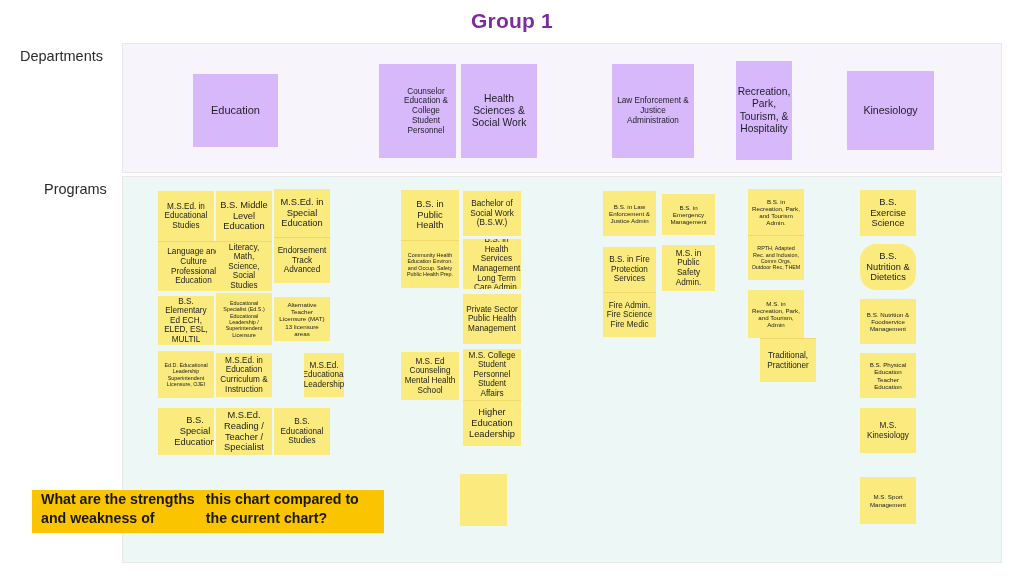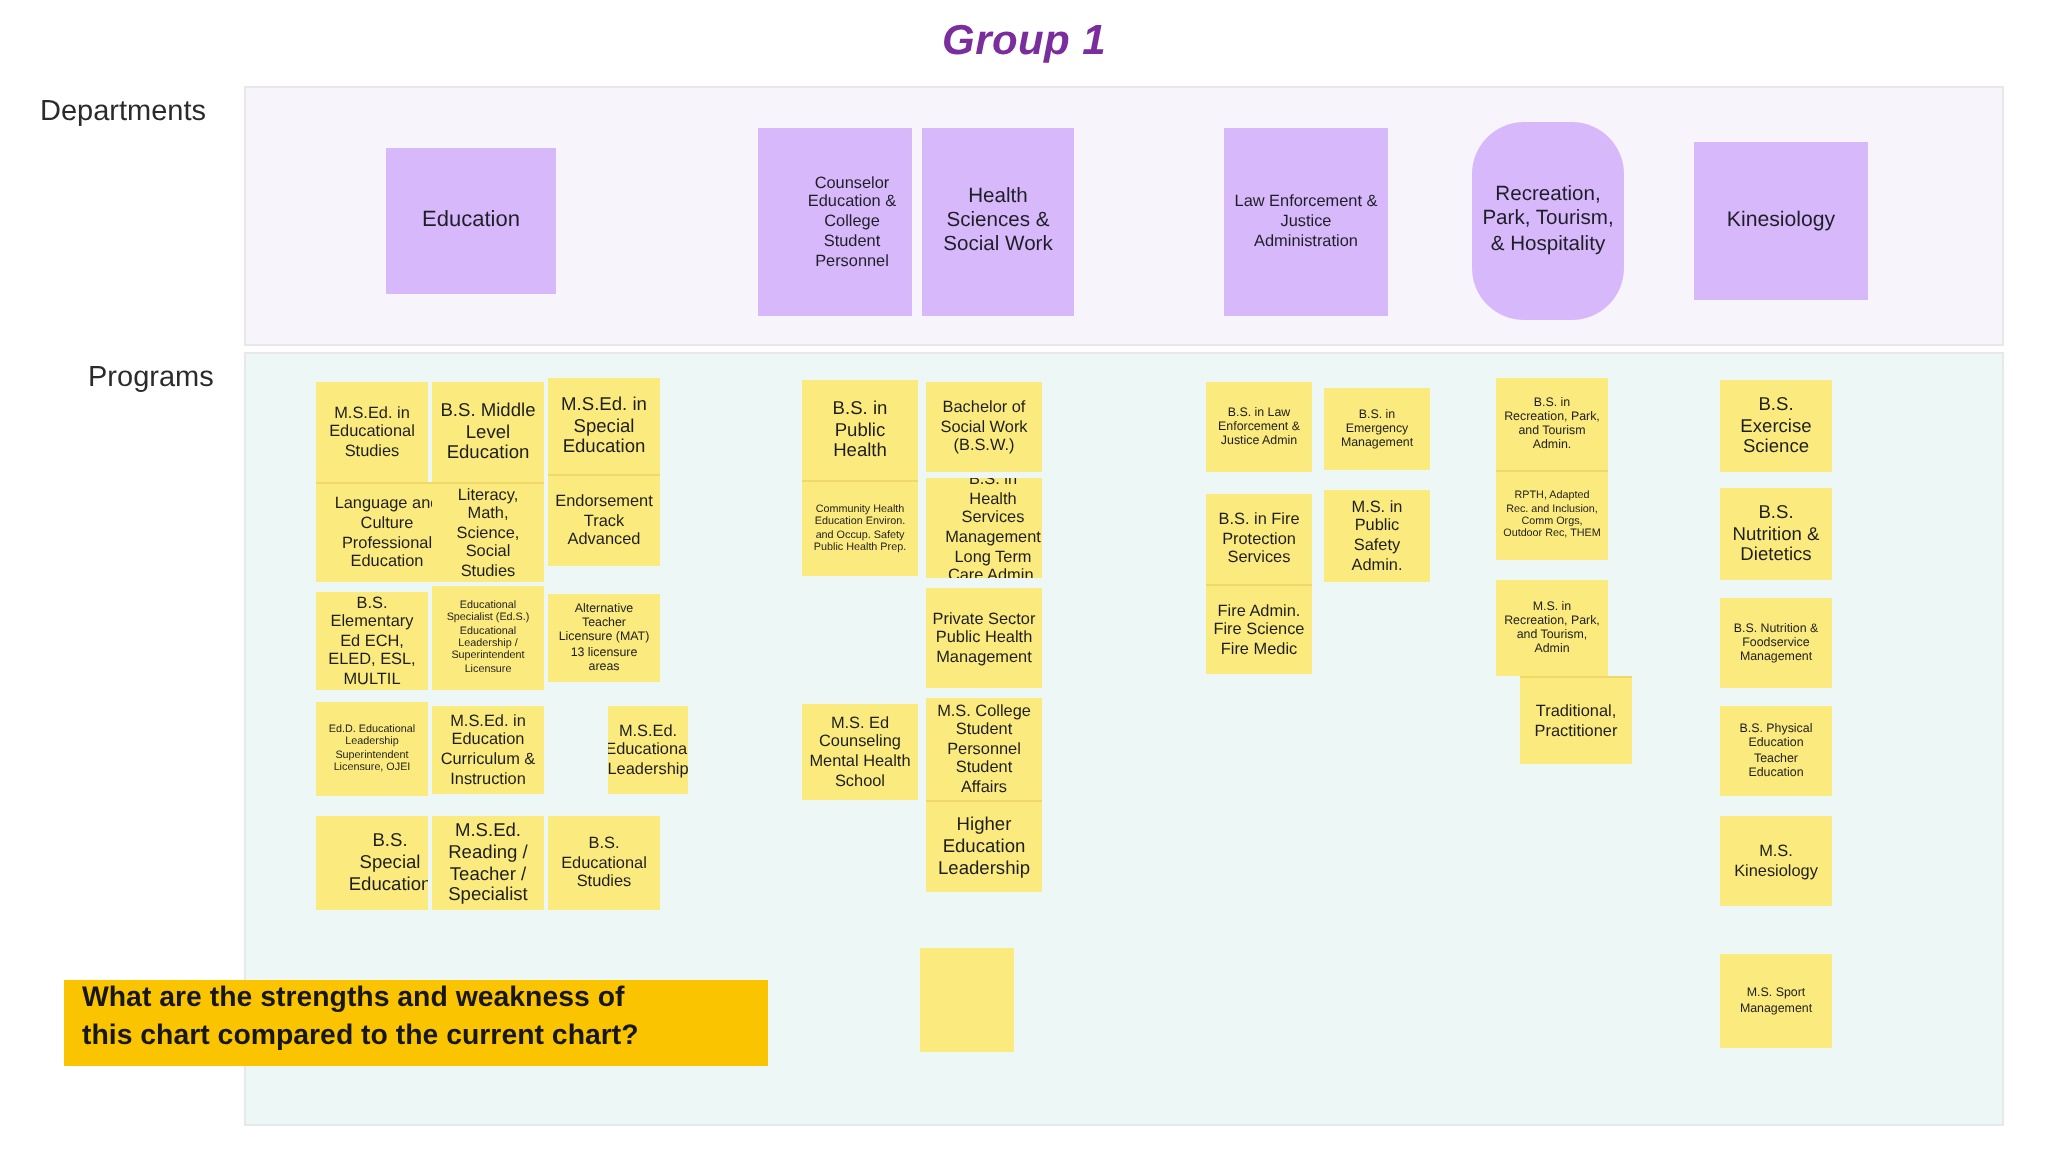--- a/index.html
+++ b/index.html
@@ -11,21 +11,20 @@
     position:relative;
   }
   #stage{position:relative;width:1024px;height:576px;}
 
   .title{
     position:absolute;top:9px;left:0;width:1024px;
     text-align:center;
     font-size:21px;font-weight:bold;
     color:#7b2d9e;
     letter-spacing:.2px;
-    font-style:italic;
   }
 
   .row-label{
     position:absolute;
     font-size:14.5px;color:#2b2b2b;
     white-space:nowrap;
   }
   #lbl-departments{left:20px;top:48px;}
   #lbl-programs{left:44px;top:181px;}
 
@@ -63,41 +62,41 @@
   .t-sm{font-size:6.2px;}
   .t-xs{font-size:5.4px;}
 
   
   #callout{
     position:absolute;left:32px;top:490px;width:352px;height:43px;
     background:#fac400;
     color:#171717;
     font-weight:bold;font-size:14.2px;
     line-height:1.35;
-    display:flex;flex-direction:column;
+    display:flex;flex-direction:row;
     padding:0 9px;box-sizing:border-box;
     z-index:40;
   }
 </style>
 </head>
 <body>
 
 <div id="stage">
 
   <div class="title">Group 1</div>
 
   <div class="row-label" id="lbl-departments">Departments</div>
   <div class="row-label" id="lbl-programs">Programs</div>
 
   <div class="panel" id="dept-panel">
     <div class="dept" style="left:70px;top:30px;width:85px;height:73px;font-size:11px;">Education</div>
     <div class="dept" style="left:256px;top:20px;width:77px;height:94px;font-size:8.2px;padding-left:20px;">Counselor Education &amp; College Student Personnel</div>
     <div class="dept" style="left:338px;top:20px;width:76px;height:94px;font-size:10.3px;">Health Sciences &amp; Social Work</div>
     <div class="dept" style="left:489px;top:20px;width:82px;height:94px;font-size:8.2px;">Law Enforcement &amp; Justice Administration</div>
-    <div class="dept" style="left:613px;top:17px;width:76px;height:99px;font-size:10.3px;border-radius:26px;">Recreation, Park, Tourism, &amp; Hospitality</div>
+    <div class="dept" style="left:613px;top:17px;width:56px;height:99px;font-size:10.3px;">Recreation, Park, Tourism, &amp; Hospitality</div>
     <div class="dept" style="left:724px;top:27px;width:87px;height:79px;font-size:10.6px;">Kinesiology</div>
   </div>
 
   <div class="panel" id="prog-panel">
 
     <div class="card t-md" style="left:35px;top:14px;width:56px;height:50px;">M.S.Ed. in Educational Studies</div>
     <div class="card sub t-md" style="left:35px;top:64px;width:71px;height:50px;">Language and Culture Professional Education</div>
 
     <div class="card t-lg" style="left:93px;top:14px;width:56px;height:50px;">B.S. Middle Level Education</div>
     <div class="card sub t-md" style="left:93px;top:64px;width:56px;height:50px;">Literacy, Math, Science, Social Studies</div>
@@ -139,21 +138,21 @@
 
     <div class="card t-md" style="left:539px;top:68px;width:53px;height:46px;">M.S. in Public Safety Admin.</div>
 
     <div class="card t-sm" style="left:625px;top:12px;width:56px;height:46px;">B.S. in Recreation, Park, and Tourism Admin.</div>
     <div class="card sub t-xs" style="left:625px;top:58px;width:56px;height:45px;">RPTH, Adapted Rec. and Inclusion, Comm Orgs, Outdoor Rec, THEM</div>
 
     <div class="card t-sm" style="left:625px;top:113px;width:56px;height:48px;">M.S. in Recreation, Park, and Tourism, Admin</div>
     <div class="card sub t-md" style="left:625px;top:161px;width:56px;height:44px;margin-left:12px;">Traditional, Practitioner</div>
 
     <div class="card t-lg" style="left:737px;top:13px;width:56px;height:46px;">B.S. Exercise Science</div>
-    <div class="card t-lg" style="left:737px;top:67px;width:56px;height:46px;">B.S. Nutrition &amp; Dietetics</div>
+    <div class="card t-lg" style="left:737px;top:67px;width:56px;height:46px;border-radius:16px;">B.S. Nutrition &amp; Dietetics</div>
     <div class="card t-sm" style="left:737px;top:122px;width:56px;height:45px;">B.S. Nutrition &amp; Foodservice Management</div>
     <div class="card t-sm" style="left:737px;top:176px;width:56px;height:45px;">B.S. Physical Education Teacher Education</div>
     <div class="card t-md" style="left:737px;top:231px;width:56px;height:45px;">M.S. Kinesiology</div>
     <div class="card t-sm" style="left:737px;top:300px;width:56px;height:47px;">M.S. Sport Management</div>
 
   </div>
 
   <div id="callout">
     <div>What are the strengths and weakness of</div>
     <div>this chart compared to the current chart?</div>

